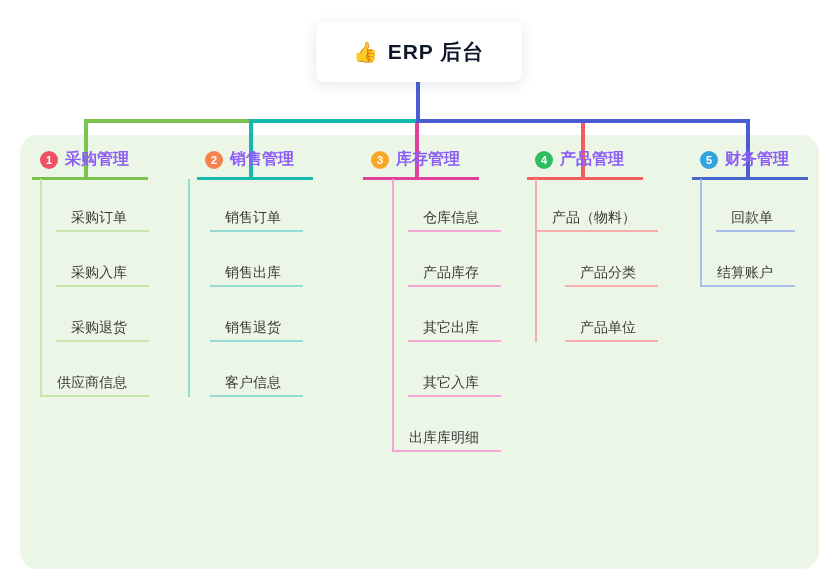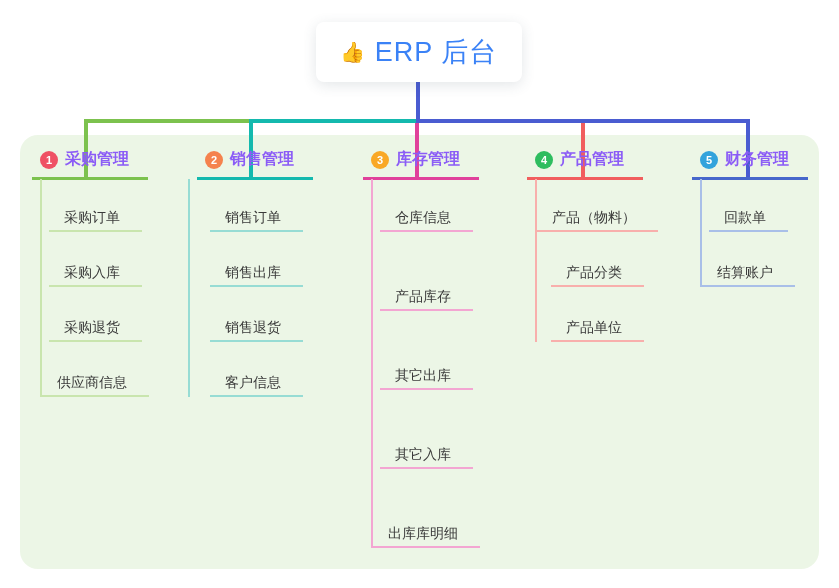--- a/index.html
+++ b/index.html
@@ -29,21 +29,21 @@
     left: 316px; top: 22px;
     width: 206px; height: 60px;
     background: #ffffff;
     border-radius: 8px;
     box-shadow: 0 3px 14px rgba(60,80,90,0.14);
     display: flex; align-items: center; justify-content: center;
     gap: 9px;
     z-index: 5;
   }
   .root-icon { font-size: 20px; color: #f2b636; line-height: 1; }
-  .root-title { font-size: 27px; color: #3b82f6; font-weight: 400; letter-spacing: 1px; }
+  .root-title { font-size: 21px; color: #0f172a; font-weight: 700; letter-spacing: 1px; }
 
   
   .line { position: absolute; }
   .trunk-v   { left: 416px; top: 81px;  width: 4px;  height: 42px; background: #4a5cd1; z-index: 4; }
   .drop      { top: 119px; width: 4px; height: 59px; z-index: 2; }
   .drop-1 { left: 84px;  background: #7cc24e; }
   .drop-2 { left: 249px; background: #14b9ae; }
   .drop-3 { left: 415px; background: #e0419b; }
   .drop-4 { left: 581px; background: #f15e5e; }
   .drop-5 { left: 746px; background: #4a5cd1; }
@@ -70,21 +70,21 @@
     color: #ffffff;
     font-size: 11px; font-weight: 700;
     display: flex; align-items: center; justify-content: center;
     flex: 0 0 18px;
   }
   .branch-label { font-size: 16px; font-weight: 600; color: #8b5cf6; white-space: nowrap; }
 
   .items {
     position: absolute;
     top: 179px;
-    display: flex; flex-direction: column; align-items: center;
+    display: flex; flex-direction: column; align-items: flex-end;
     border-left: 2px solid;
     z-index: 6;
   }
   .item {
     padding: 31px 22px 3px 15px;
     border-bottom: 2px solid;
     font-size: 14px;
     color: #3a3a3a;
     line-height: 19px;
     white-space: nowrap;
@@ -100,21 +100,21 @@
   .bh-5 { left: 692px; border-color: #4767cb; }
 
   .badge-1 { background: #ef5164; }
   .badge-2 { background: #f5824d; }
   .badge-3 { background: #f9a826; }
   .badge-4 { background: #2ebd5f; }
   .badge-5 { background: #32a3dc; }
 
   .items-1 { left: 40px;  border-color: #c9e5ae; }
   .items-2 { left: 188px; border-color: #97dcd4; padding-left: 20px; }
-  .items-3 { left: 371px; border-color: #f3a6d2; gap: 24px; }
+  .items-3 { left: 392px; border-color: #f3a6d2; }
   .items-4 { left: 535px; border-color: #f8afac; }
   .items-5 { left: 700px; border-color: #a9bfe8; }
   .items-1 .item { border-color: #c9e5ae; }
   .items-2 .item { border-color: #97dcd4; }
   .items-3 .item { border-color: #f3a6d2; }
   .items-4 .item { border-color: #f8afac; }
   .items-5 .item { border-color: #a9bfe8; }
 </style>
 </head>
 <body>

